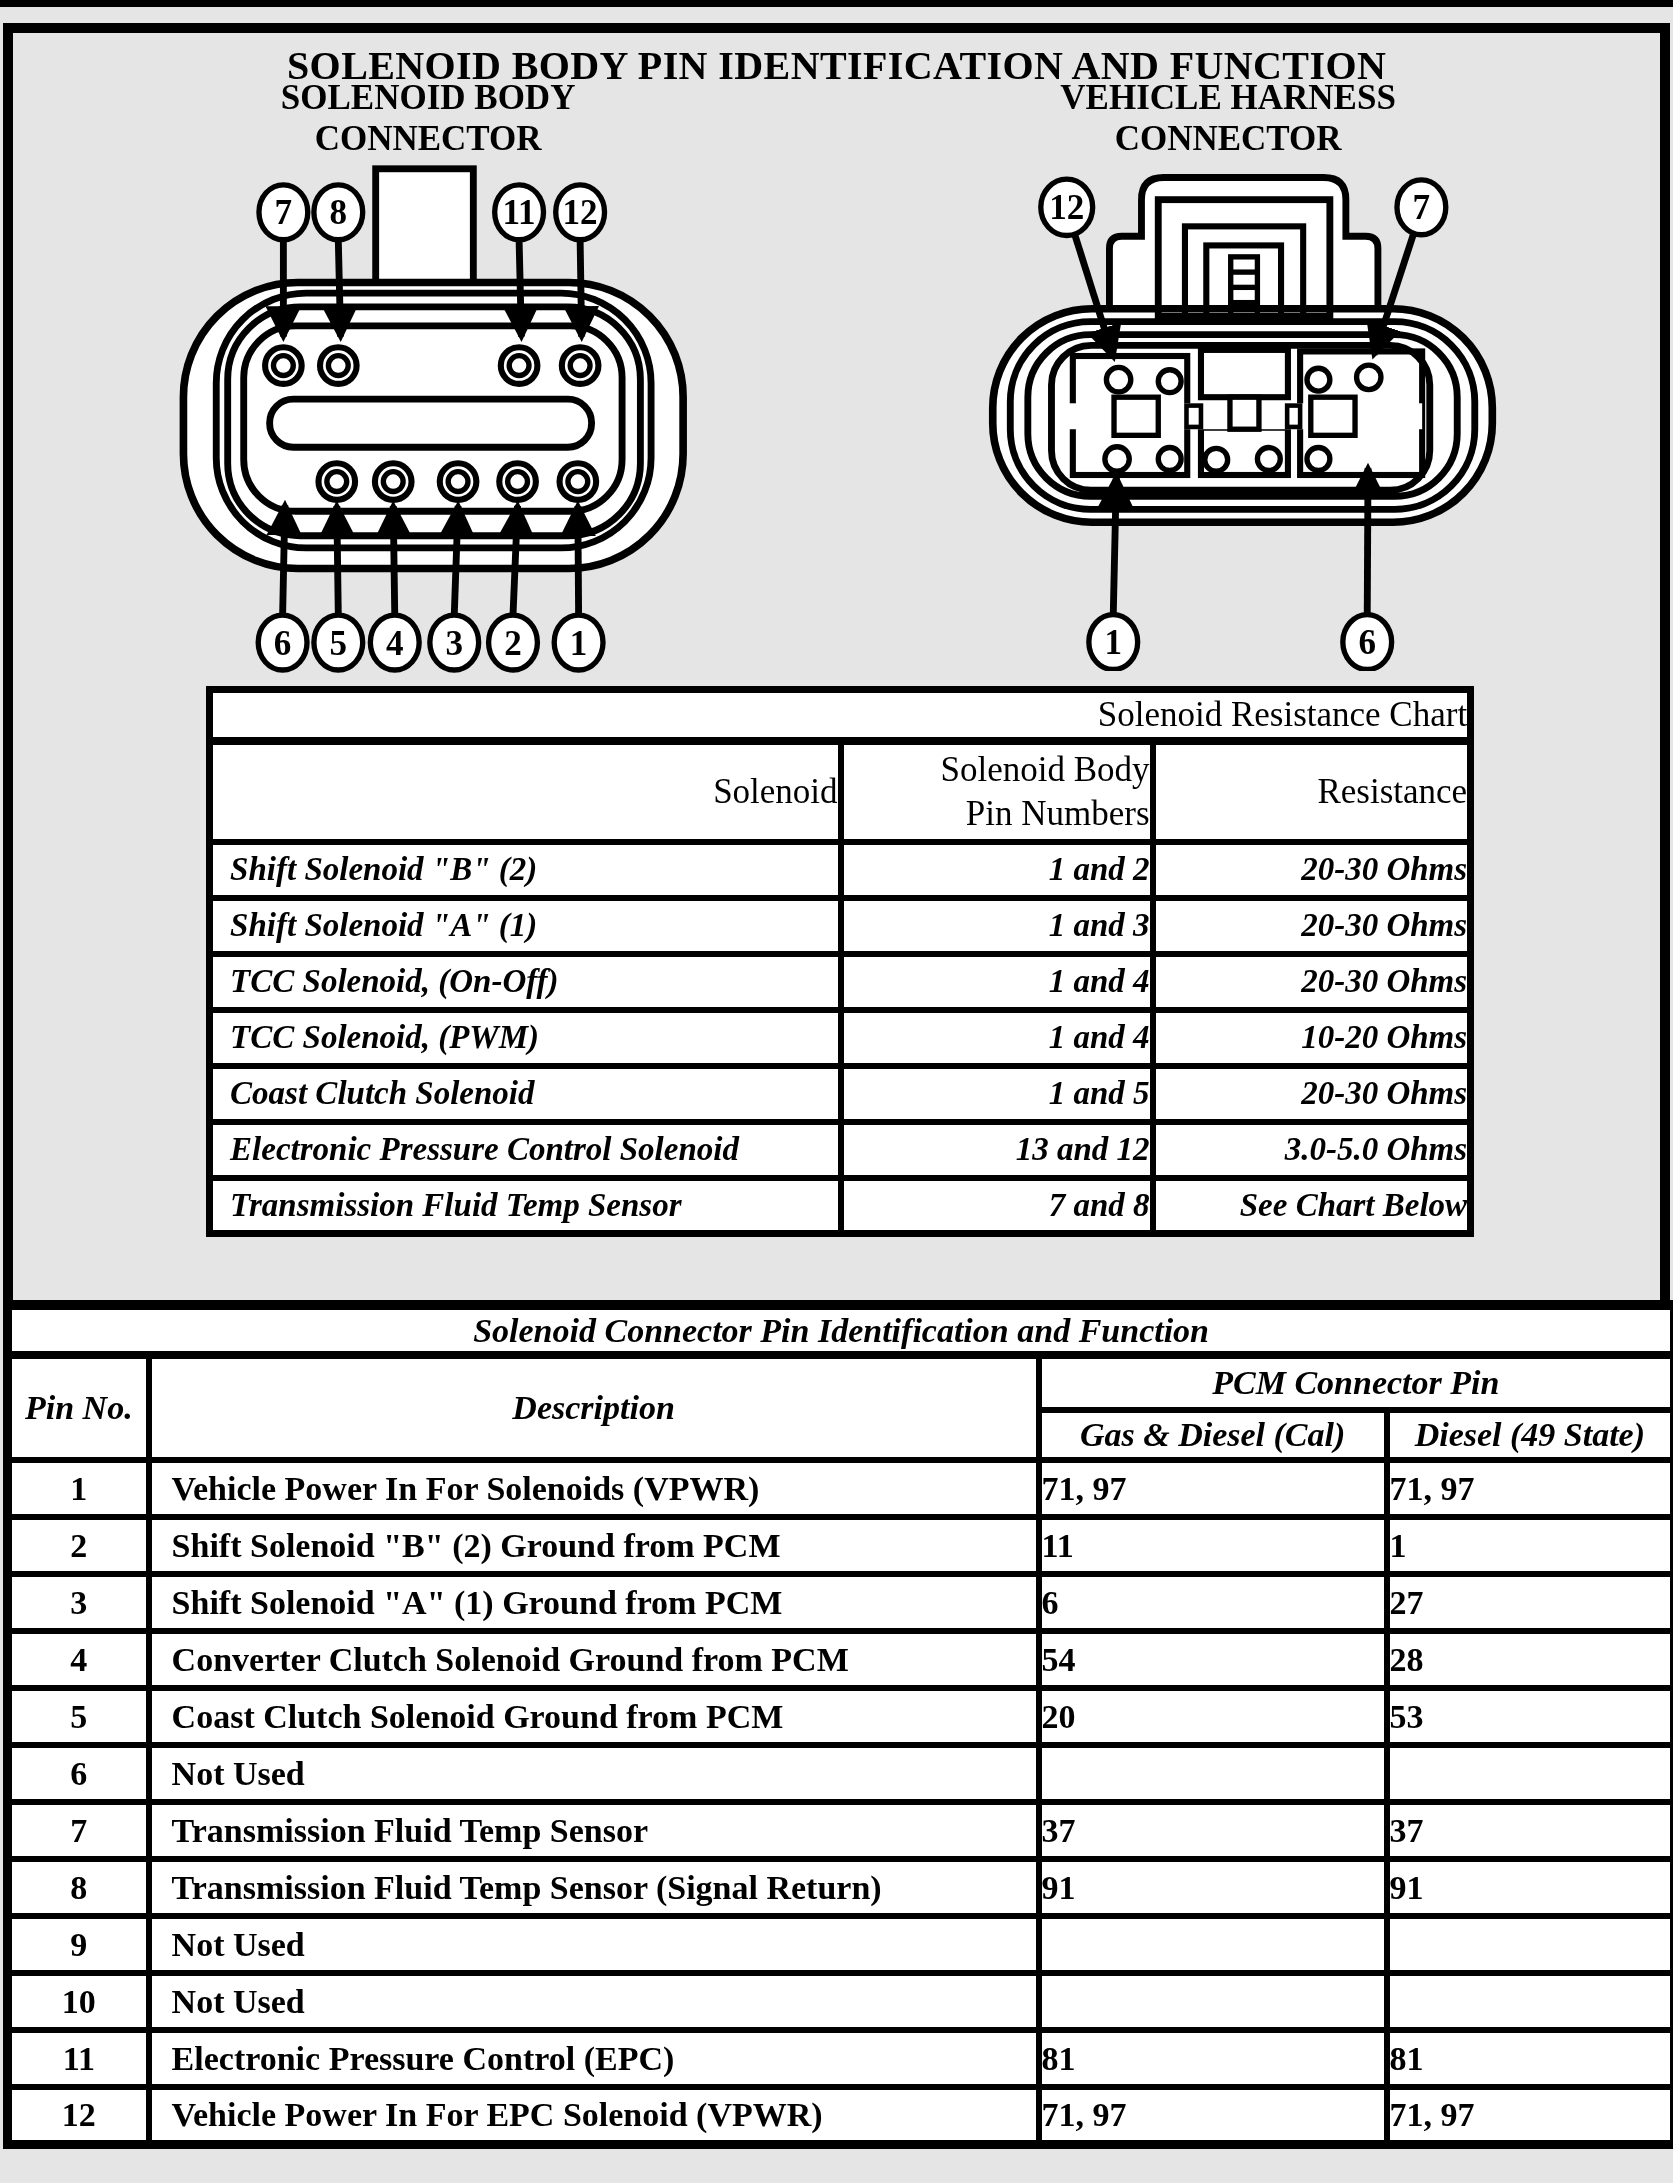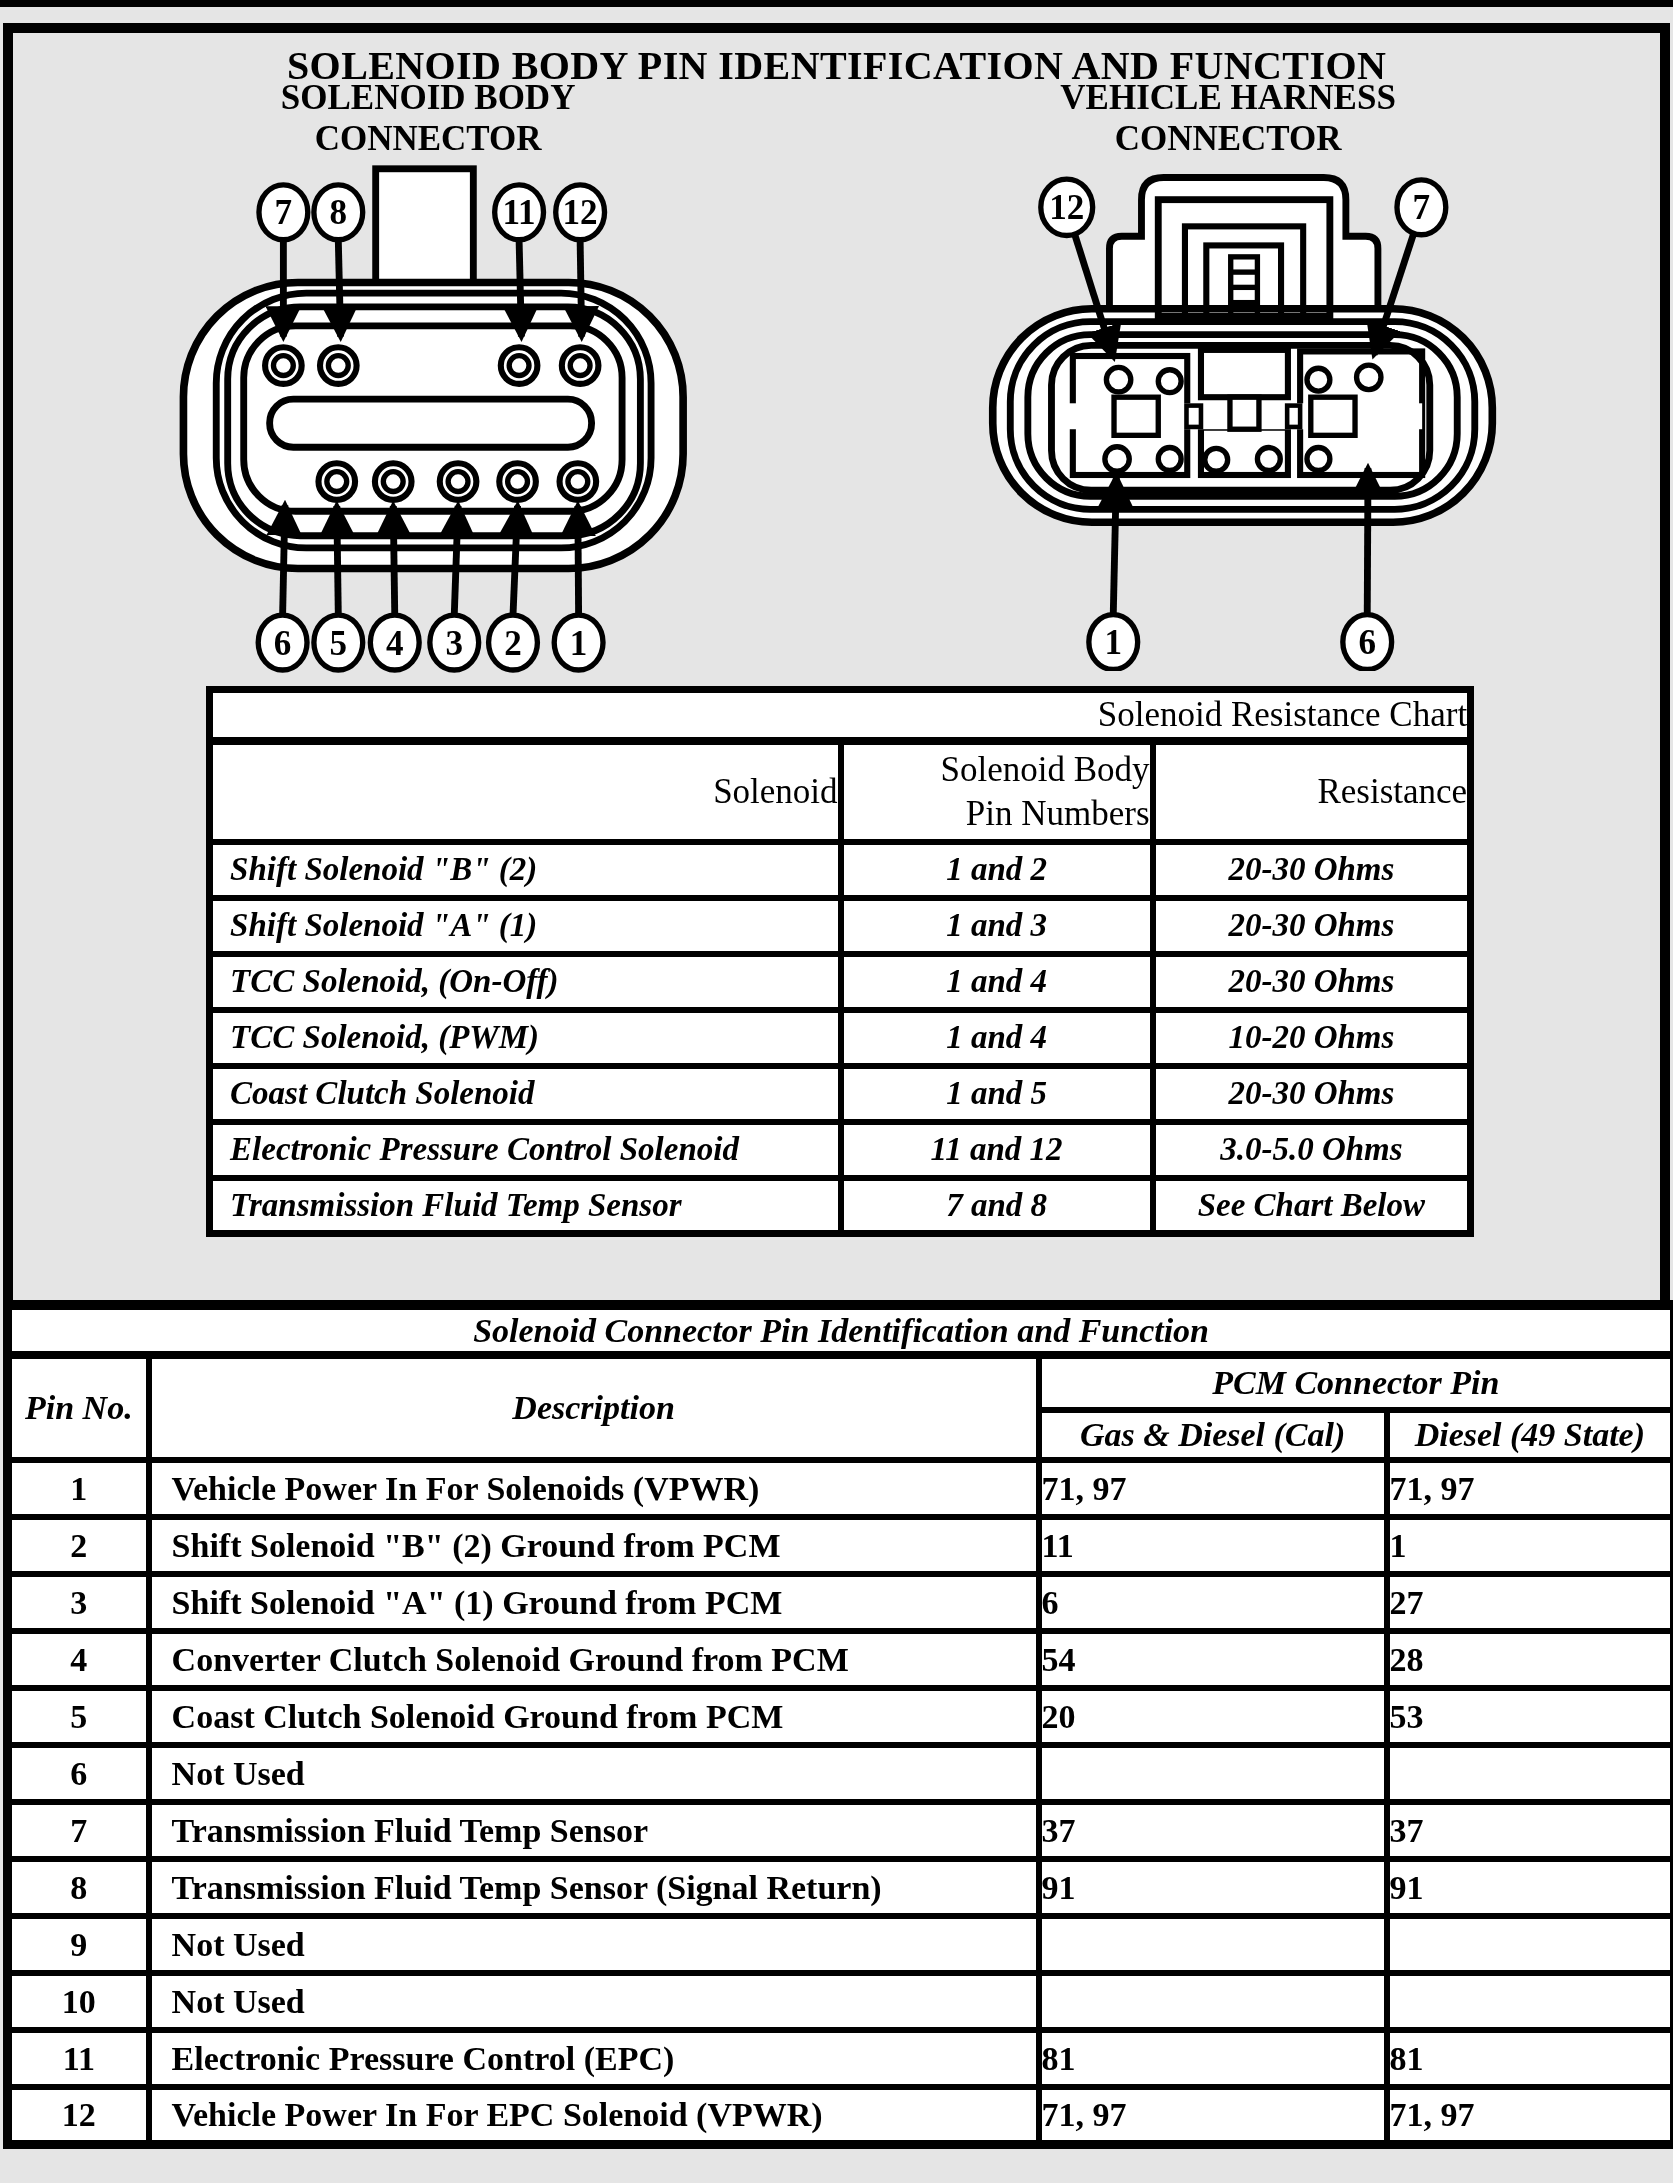--- a/index.html
+++ b/index.html
@@ -25,21 +25,21 @@
   table.sheet .title-cell{font-size:36px;font-weight:normal;text-align:center;
                           border-bottom-width:8.4px;}
   
   #res-table{left:193px;top:653px;width:1261px;border:7.6px solid #000;}
   #res-table th{font-size:35px;font-weight:normal;text-align:right;white-space:pre-line;line-height:1.25;}
   #res-table td{font-size:33px;font-weight:bold;font-style:italic;}
   #res-table .title-row{height:47px;}
   #res-table .head-row{height:101px;}
   #res-table tbody tr{height:56px;}
   #res-table td.name{text-align:left;padding-left:17px;}
-  #res-table td.ctr{text-align:center;}
+  #res-table td.ctr{text-align:right;}
   
   #pin-table{left:3.1px;top:1300px;width:1667px;border:9.2px solid #000;border-top-width:10px;}
   #pin-table th{font-size:34px;font-weight:bold;font-style:italic;text-align:center;}
   #pin-table .title-row{height:50px;}
   #pin-table .h1{height:55px;}
   #pin-table .h2{height:50px;}
   #pin-table tbody tr{height:57px;}
   #pin-table td{font-size:34px;font-weight:bold;}
   #pin-table td.pin{text-align:center;}
   #pin-table td.desc{text-align:left;padding-left:20px;}
@@ -277,21 +277,21 @@
             <td class="ctr">1 and 4</td>
             <td class="ctr">10-20 Ohms</td>
           </tr>
           <tr>
             <td class="name">Coast Clutch Solenoid</td>
             <td class="ctr">1 and 5</td>
             <td class="ctr">20-30 Ohms</td>
           </tr>
           <tr>
             <td class="name">Electronic Pressure Control Solenoid</td>
-            <td class="ctr">11 and 12</td>
+            <td class="ctr">13 and 12</td>
             <td class="ctr">3.0-5.0 Ohms</td>
           </tr>
           <tr>
             <td class="name">Transmission Fluid Temp Sensor</td>
             <td class="ctr">7 and 8</td>
             <td class="ctr">See Chart Below</td>
           </tr>
         </tbody>
     </table>
   </div>

